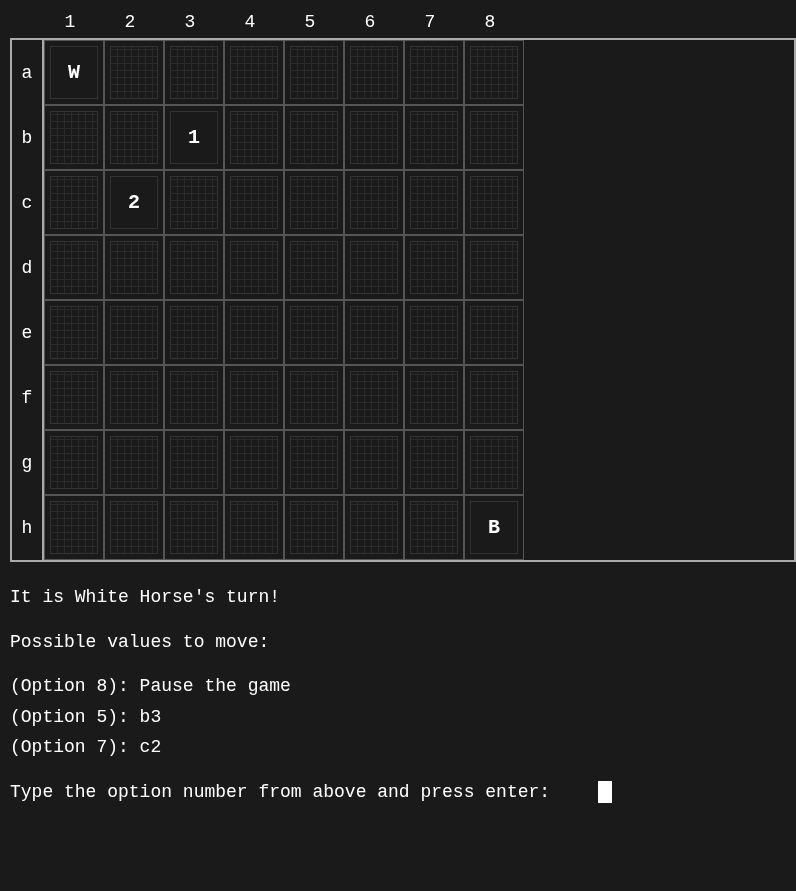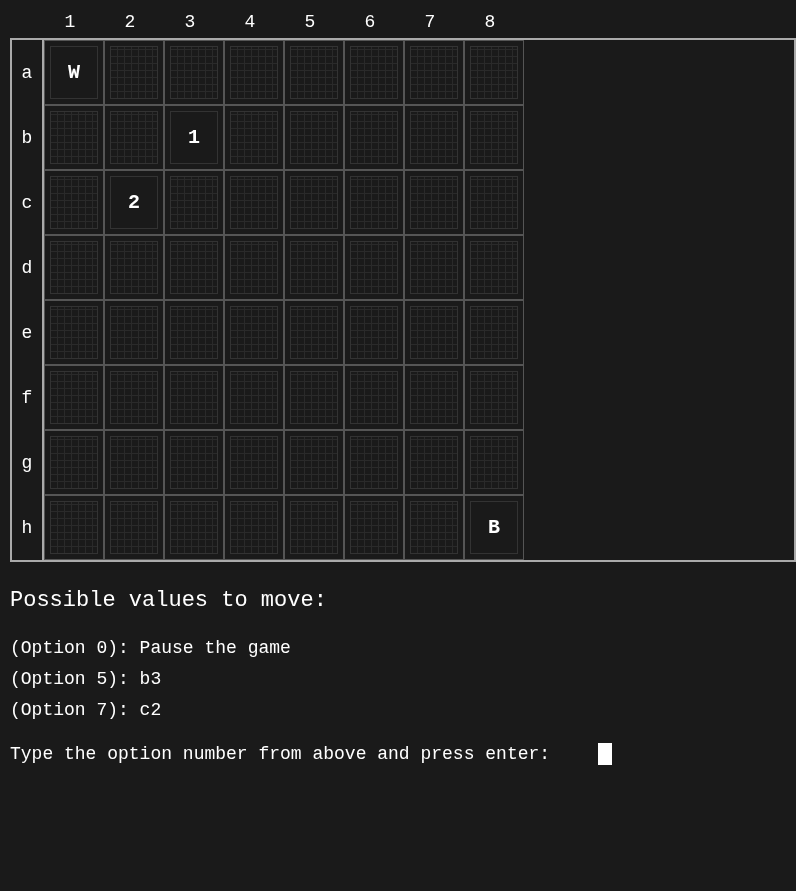--- a/index.html
+++ b/index.html
@@ -114,21 +114,21 @@
       line-height: 1.7;
     }
 
     .turn-message {
       margin-bottom: 14px;
       font-size: 18px;
     }
 
     .possible-values {
       margin-bottom: 14px;
-      font-size: 22px;
+      font-size: 18px;
     }
 
     .options-list {
       margin-bottom: 14px;
     }
 
     .option-item {
       font-size: 18px;
       line-height: 1.7;
     }
@@ -411,23 +411,24 @@
             <div class="cell-inner has-piece">
               <span class="piece-text">B</span>
             </div>
           </div>
       </div>
     </div>
   </div>
 </div>
 
 <div class="info-section">
+  <div class="turn-message">It is White Horse's turn!</div>
   <div class="possible-values">Possible values to move:</div>
   <div class="options-list">
-    <div class="option-item">(Option 0): Pause the game</div>
+    <div class="option-item">(Option 8): Pause the game</div>
     <div class="option-item">(Option 5): b3</div>
     <div class="option-item">(Option 7): c2</div>
   </div>
   <div class="input-prompt">
     <span>Type the option number from above and press enter:</span>
     <span class="input-cursor"></span>
   </div>
 </div>
 
 </body></html>

